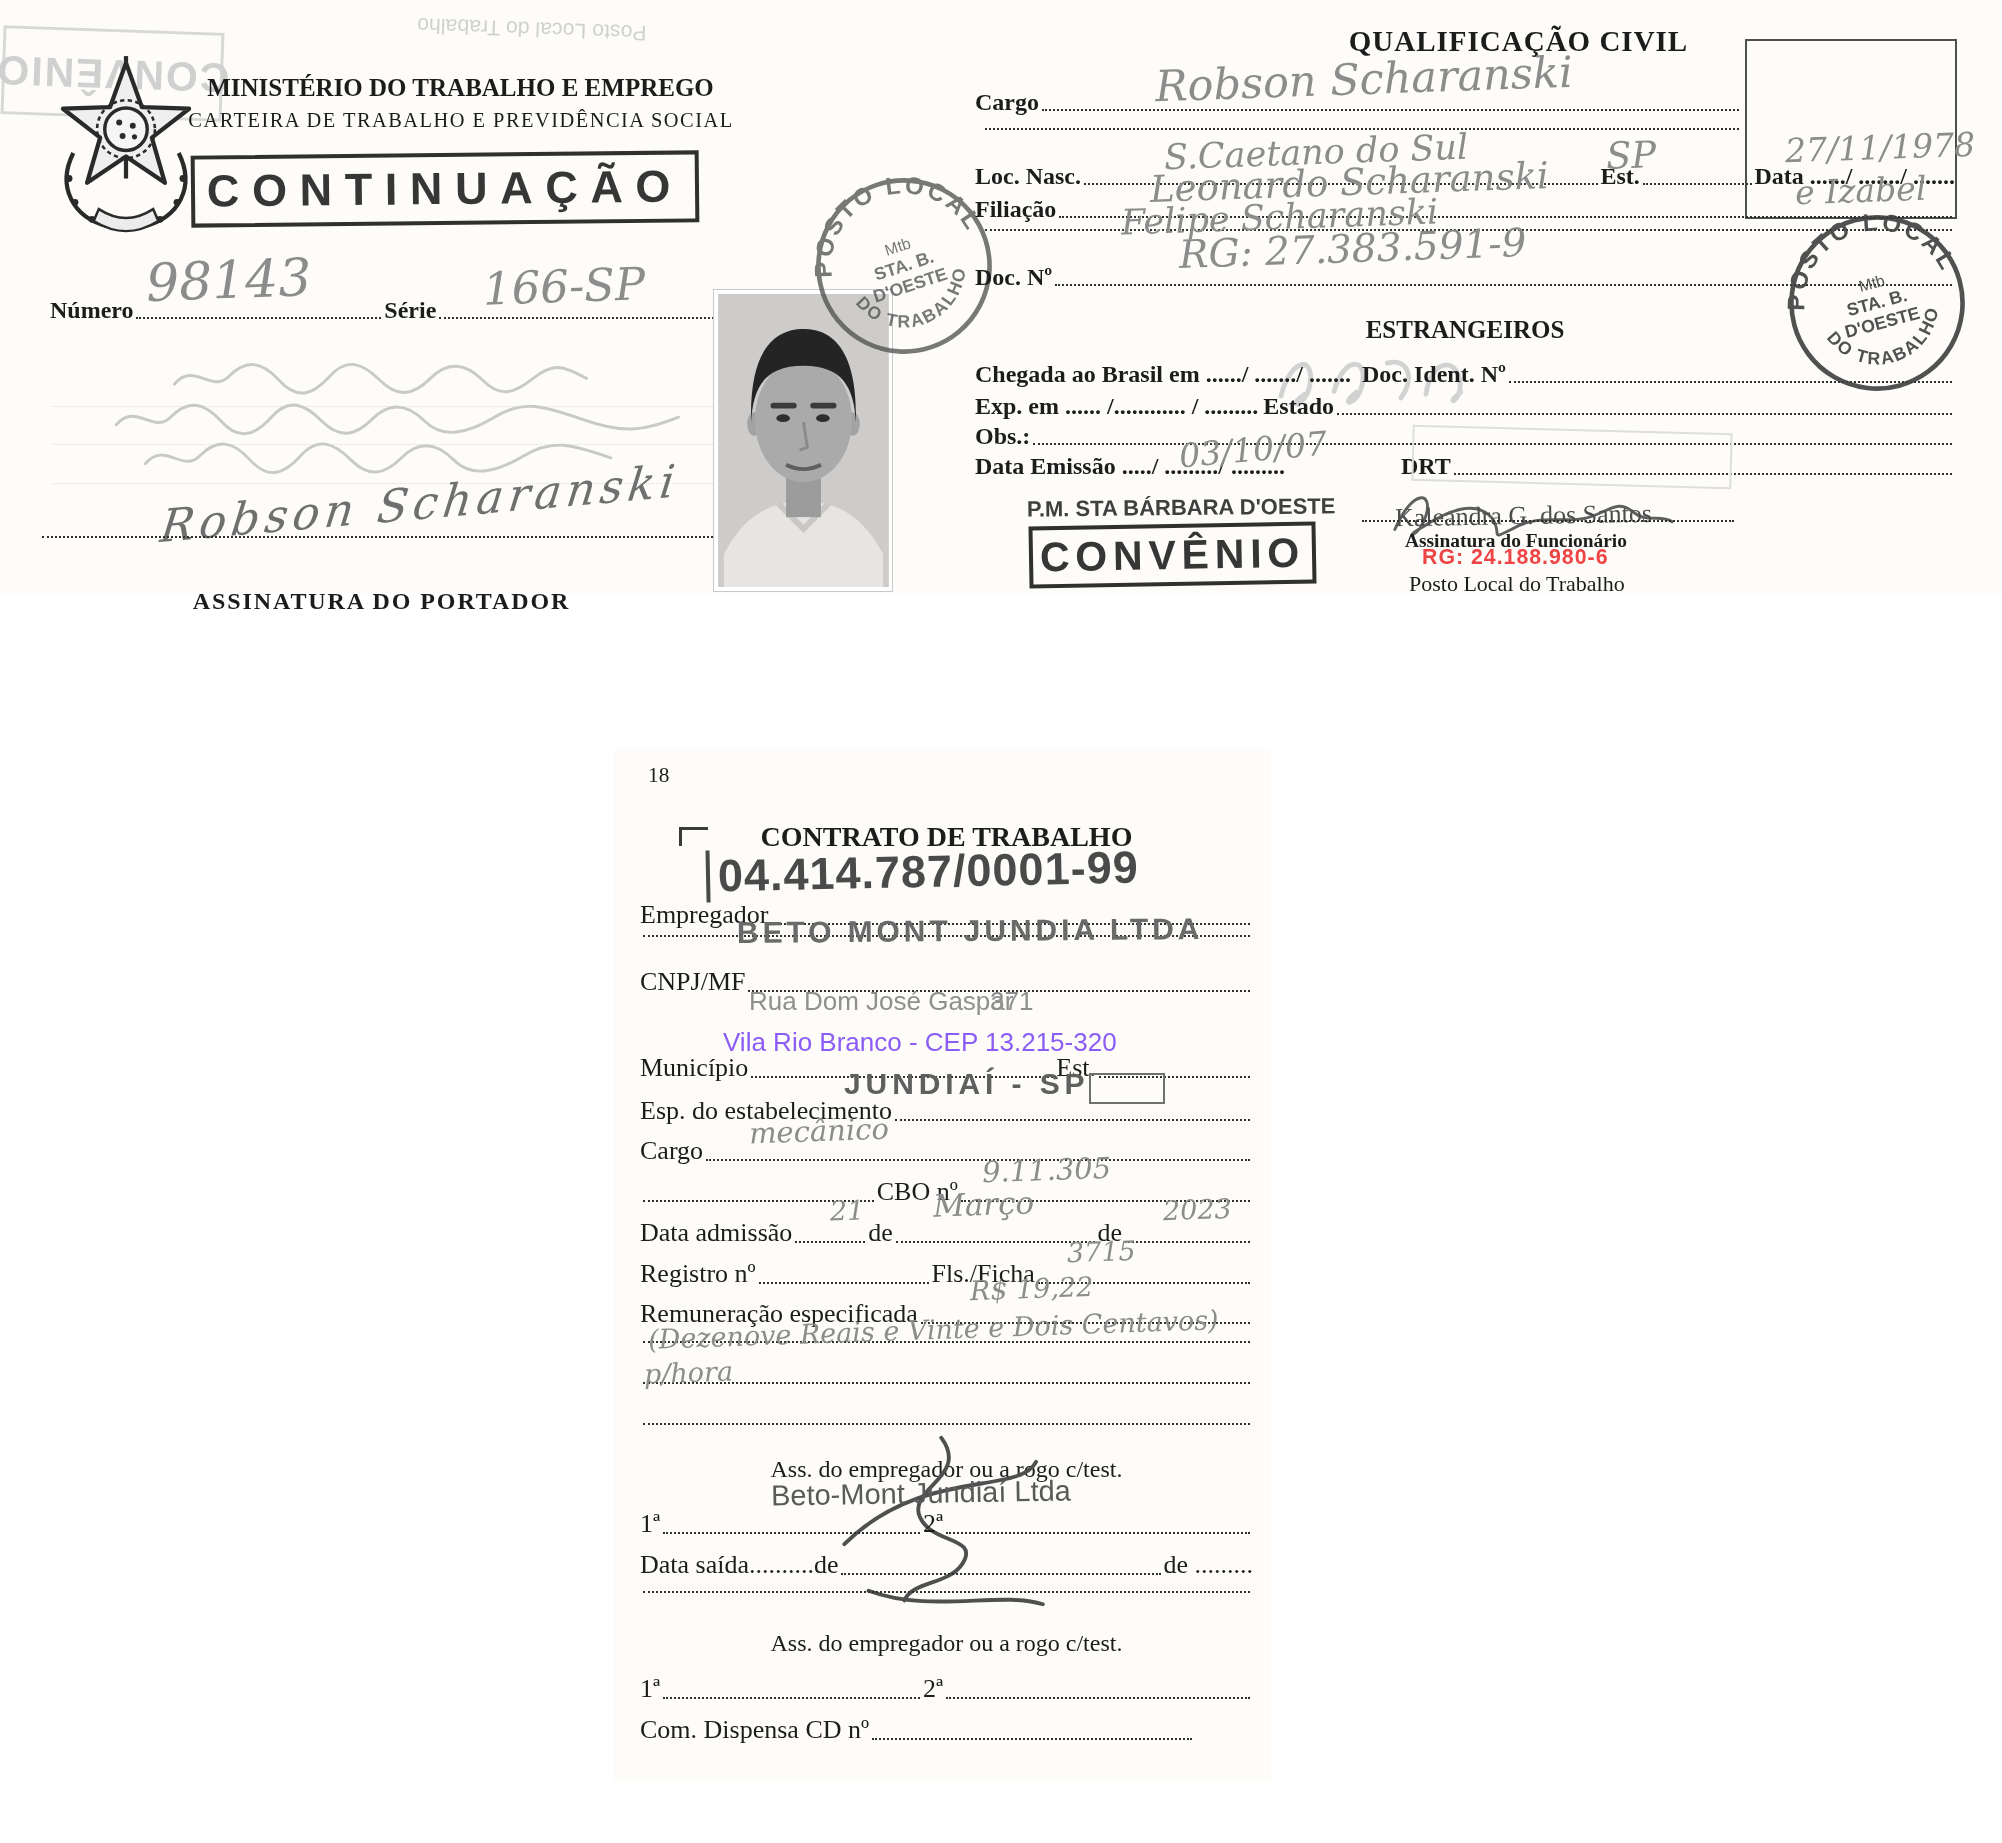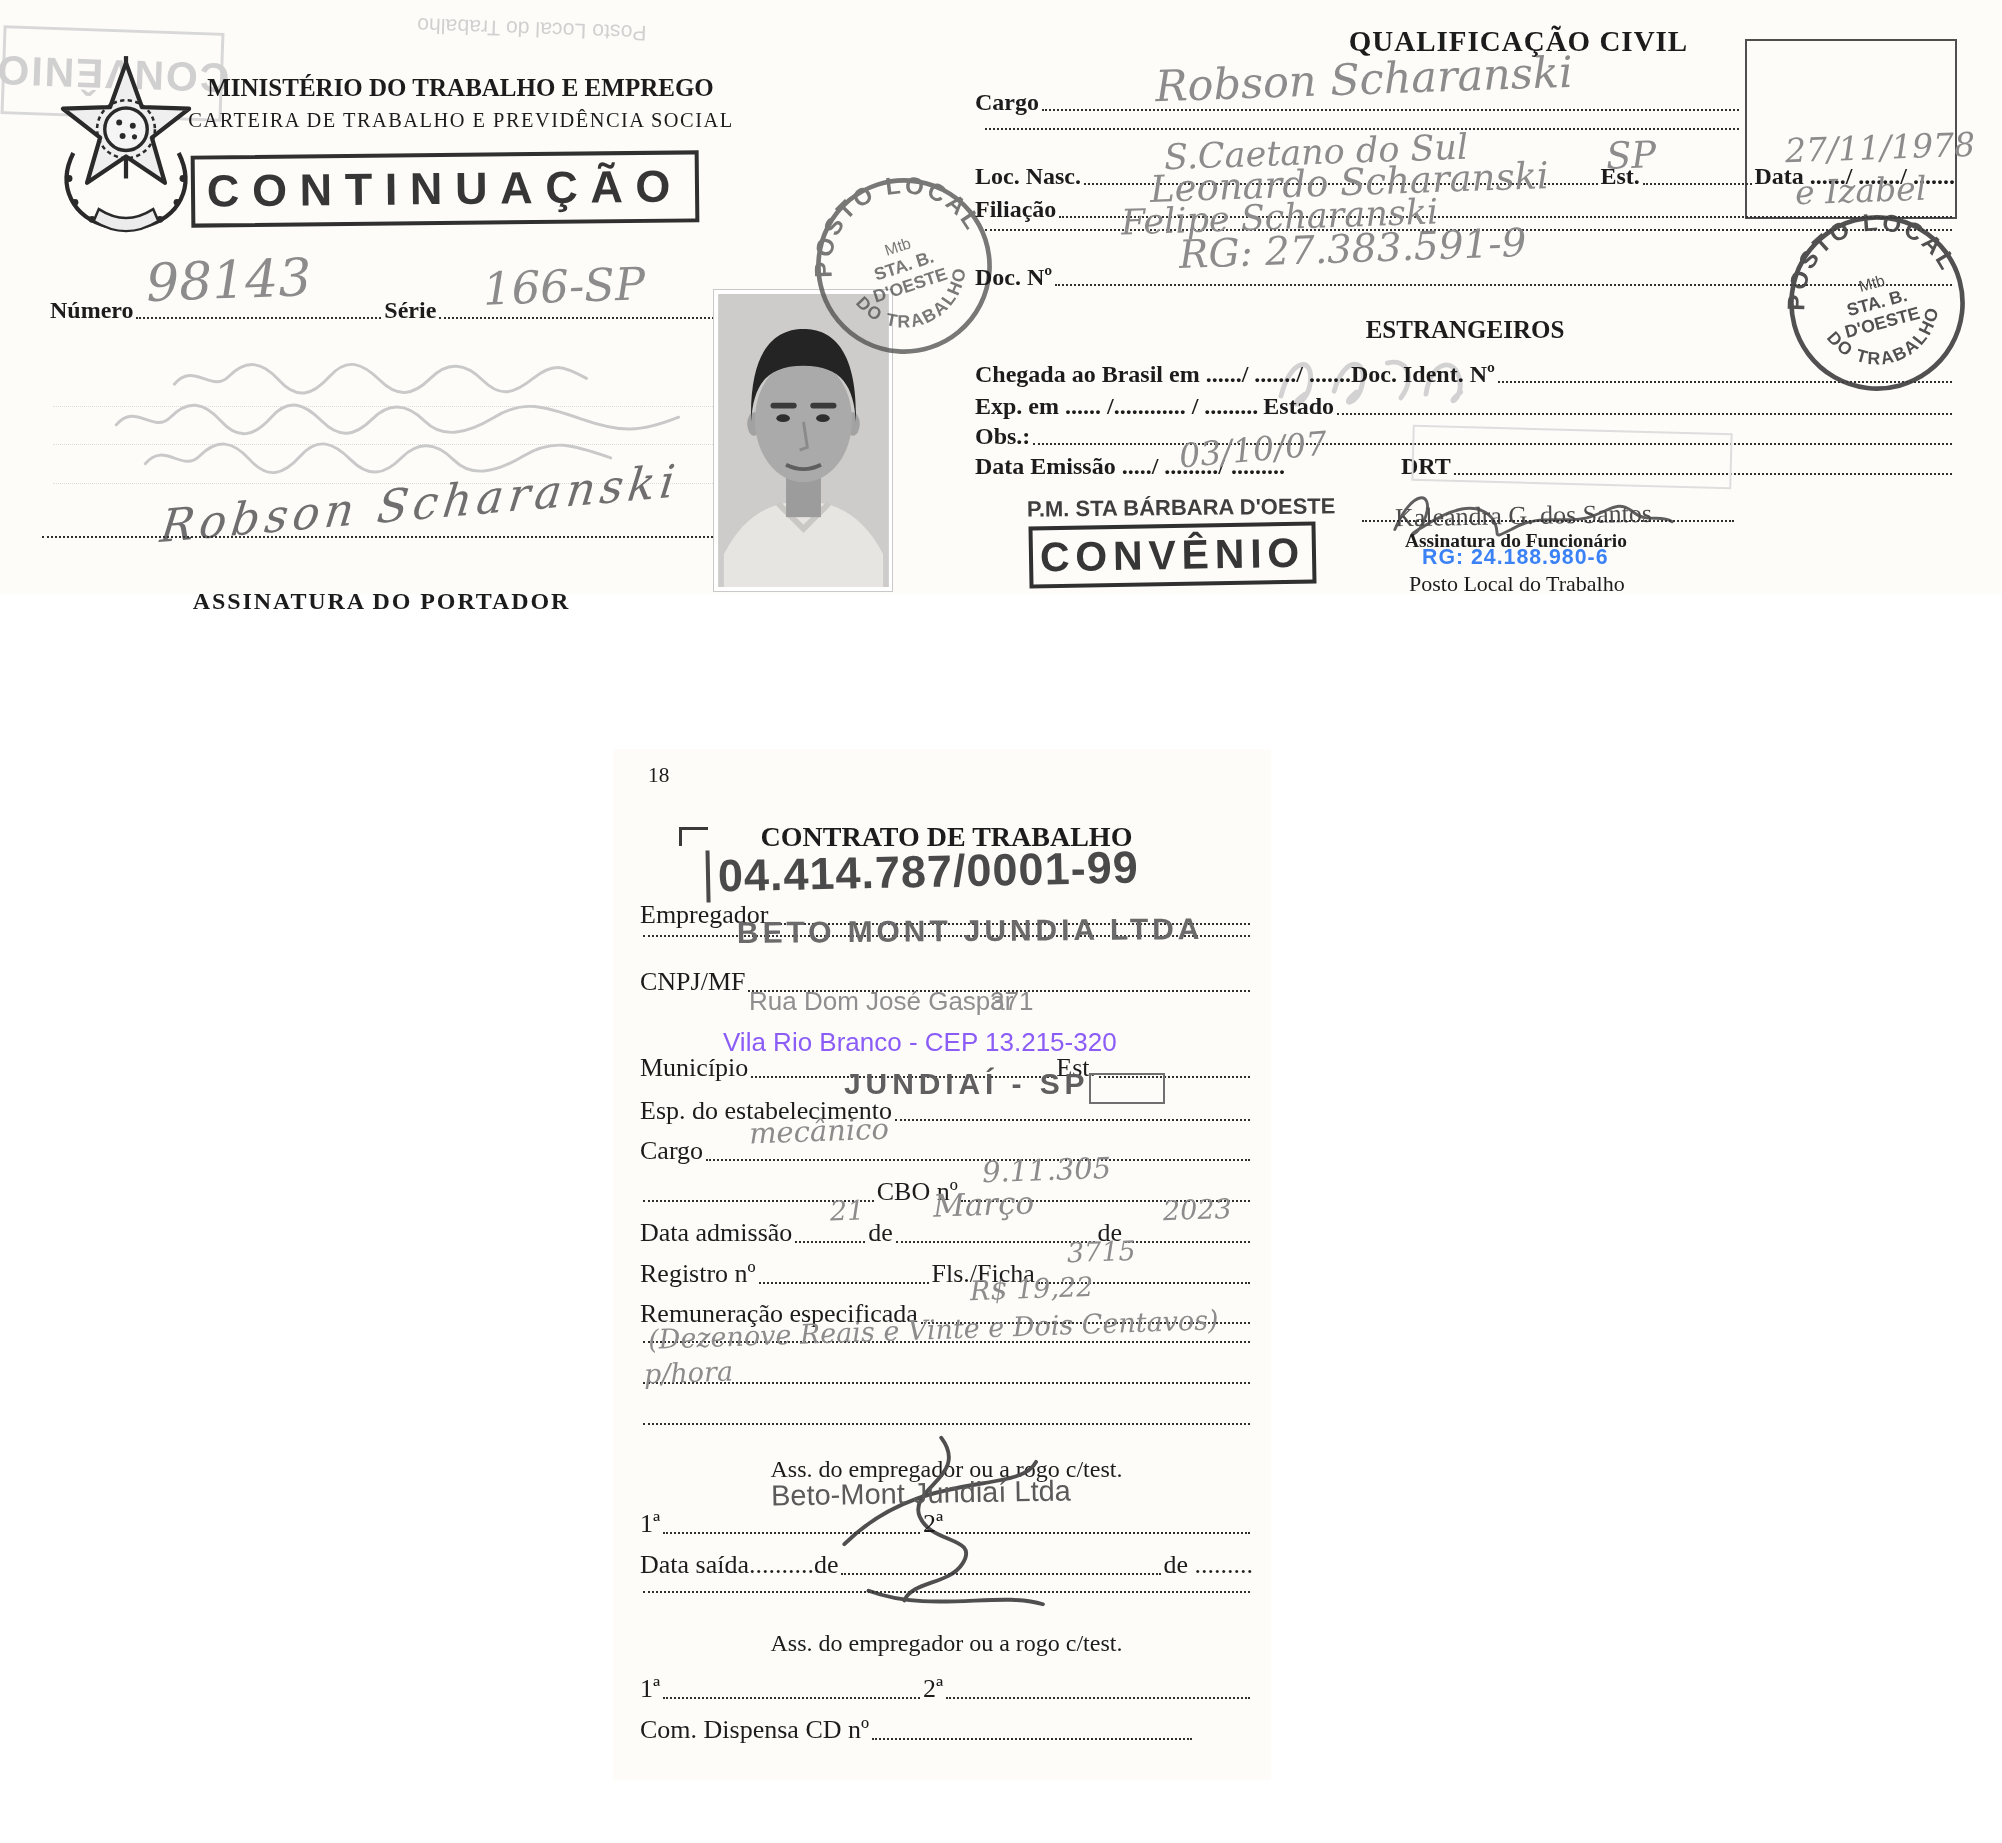--- a/index.html
+++ b/index.html
@@ -176,21 +176,21 @@
     <g fill="none" stroke="#d2d2d2" stroke-width="5" stroke-linecap="round">
       <path d="M20,60 C30,20 55,18 50,48 C46,72 22,74 45,58"></path>
       <path d="M75,55 C85,18 110,20 104,48 C100,70 78,72 98,56"></path>
       <path d="M130,26 C150,20 160,40 144,62"></path>
       <path d="M170,58 C175,24 200,18 205,44 C209,66 186,72 206,56"></path>
     </g>
   </svg>
 
   <div class="row" style="left:975px;top:361px;width:980px">
     <span class="lbl">Chegada ao Brasil em ....../ ......./ .......</span>
-    <span class="lbl" style="margin-left:0">Doc. Ident. Nº</span>
+    <span class="lbl" style="margin-left:11px">Doc. Ident. Nº</span>
     <span class="leader"></span>
   </div>
   <div class="row" style="left:975px;top:393px;width:980px">
     <span class="lbl">Exp. em ...... /............ / .........</span>
     <span class="lbl" style="margin-left:5px">Estado</span>
     <span class="leader"></span>
   </div>
   <div class="row" style="left:975px;top:423px;width:980px">
     <span class="lbl">Obs.:</span>
     <span class="leader"></span>
@@ -212,21 +212,21 @@
   <svg class="abs" style="left:1383px;top:481px" width="301" height="64" viewBox="0 0 310 66">
     <g fill="none" stroke="#5f5f5f" stroke-width="3" stroke-linecap="round">
       <path d="M12,50 C30,8 52,10 44,36 C38,58 18,60 40,48 C70,28 96,20 112,38 C124,54 108,62 132,50 C160,33 186,44 210,38 C234,32 240,18 258,32 C272,44 286,34 298,42"></path>
     </g>
   </svg>
   <span class="stamp" style="left:1395px;top:501px;font-size:26px;font-family:'Liberation Serif',serif;color:#4d4d4d;transform:rotate(-1deg)">Kaleandra G. dos Santos</span>
   <div class="row" style="left:1359px;top:520px;width:378px">
     <span class="leader"></span>
   </div>
   <span class="abs" style="left:1405px;top:530px;font-size:19.4px;font-weight:bold;white-space:pre">Assinatura do Funcionário</span>
-  <span class="stamp" style="left:1422px;top:545px;font-size:21.3px;font-weight:bold;color:#3b82f6;letter-spacing:1px">RG: 24.188.980-6</span>
+  <span class="stamp" style="left:1422px;top:545px;font-size:21.3px;font-weight:bold;color:#ef4444;letter-spacing:1px">RG: 24.188.980-6</span>
   <span class="abs" style="left:1409px;top:571px;font-size:22px;white-space:pre">Posto Local do Trabalho</span>
 
   <svg class="abs" style="left:1784px;top:210px;opacity:.9;transform:rotate(-15deg)" width="186" height="186" viewBox="0 0 200 200">
     <circle cx="100" cy="100" r="92" fill="none" stroke="#3f3f3f" stroke-width="5"></circle>
     <path id="arcT2" d="M 22,100 A 78,78 0 0 1 178,100" fill="none"></path>
     <path id="arcB2" d="M 34,100 A 66,66 0 0 0 166,100" fill="none"></path>
     <text font-family="Liberation Sans, sans-serif" font-size="26" font-weight="bold" fill="#3f3f3f" letter-spacing="3">
       <textPath href="#arcT2" startOffset="50%" text-anchor="middle">POSTO LOCAL</textPath>
     </text>
     <text font-family="Liberation Sans, sans-serif" font-size="19" font-weight="bold" fill="#3f3f3f" letter-spacing="2">

